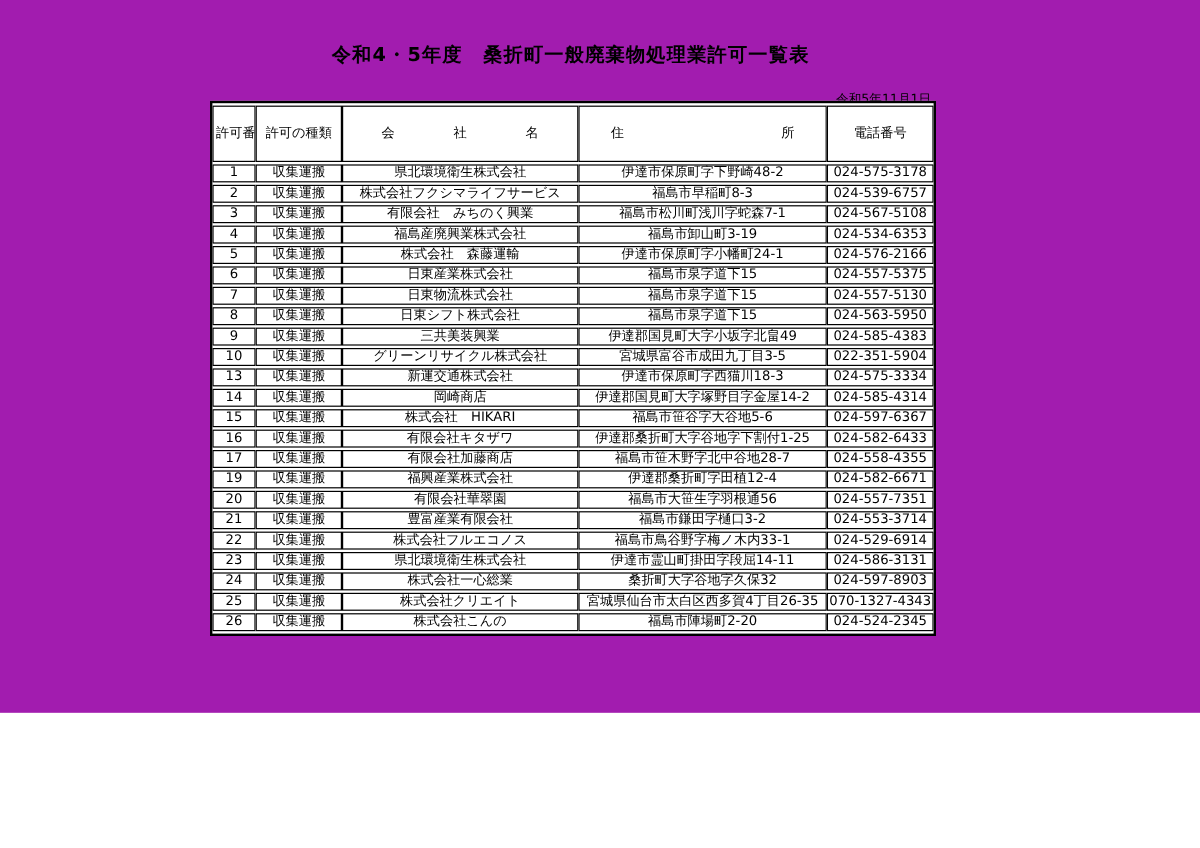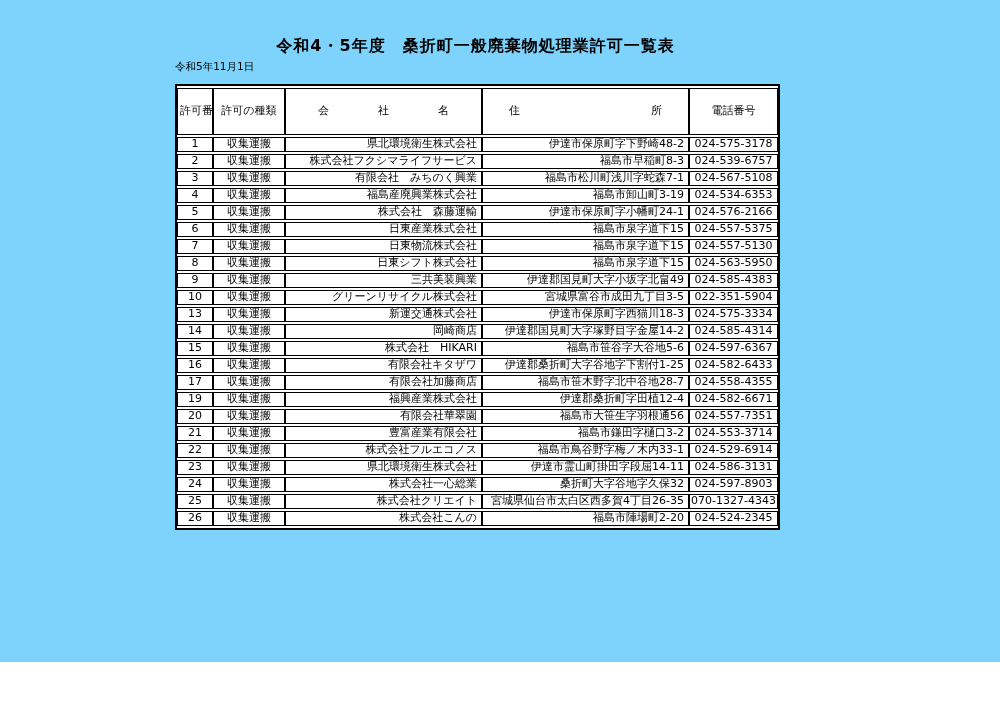--- a/index.html
+++ b/index.html
@@ -4,35 +4,36 @@
 <style>
   * { margin: 0; padding: 0; box-sizing: border-box; }
   html, body { background: #fff; }
   body {
     width: 1000px; height: 707px;
     font-family: "DejaVu Sans", "Liberation Sans", sans-serif;
     color: #000;
   }
   .page {
     position: relative;
-    width: 1000px; height: 662px;
-    background: #7dd3fc;
+    width: 1000px; height: 594px;
+    background: #a21caf;
     overflow: hidden;
   }
   .doc-title {
     position: absolute;
     left: 175px; top: 36px; width: 601px;
     text-align: center;
     font-size: 16px;
     font-weight: bold;
     letter-spacing: 1px;
   }
   .doc-date {
     position: absolute;
-    left: 175px; top: 60px; width: 601px;
+    left: 175px; top: 76px; width: 601px;
+    text-align: right;
     font-size: 10.5px;
   }
   .tbl-wrap {
     position: absolute;
     left: 175px; top: 84px;
   }
   table.permit {
     border-collapse: separate;
     border-spacing: 0 2px;
     border: 2px solid #000;
@@ -45,21 +46,21 @@
     font-weight: normal;
     font-size: 11px;
     line-height: 1.15;
     overflow: hidden;
     white-space: nowrap;
     background: #fff;
   }
   table.permit th { height: 26px; vertical-align: middle; }
   table.permit td { height: 15px; vertical-align: middle; }
   .c-center { text-align: center; }
-  .c-left   { text-align: right; padding: 0 4px; }
+  .c-left   { text-align: center; padding: 0 4px; }
   th.h-no {
     font-size: 10.5px;
     white-space: normal;
     word-break: break-all;
     line-height: 1.15;
     text-align: center;
     padding: 0 2px;
   }
   th.h-spread {
     text-align: justify;

